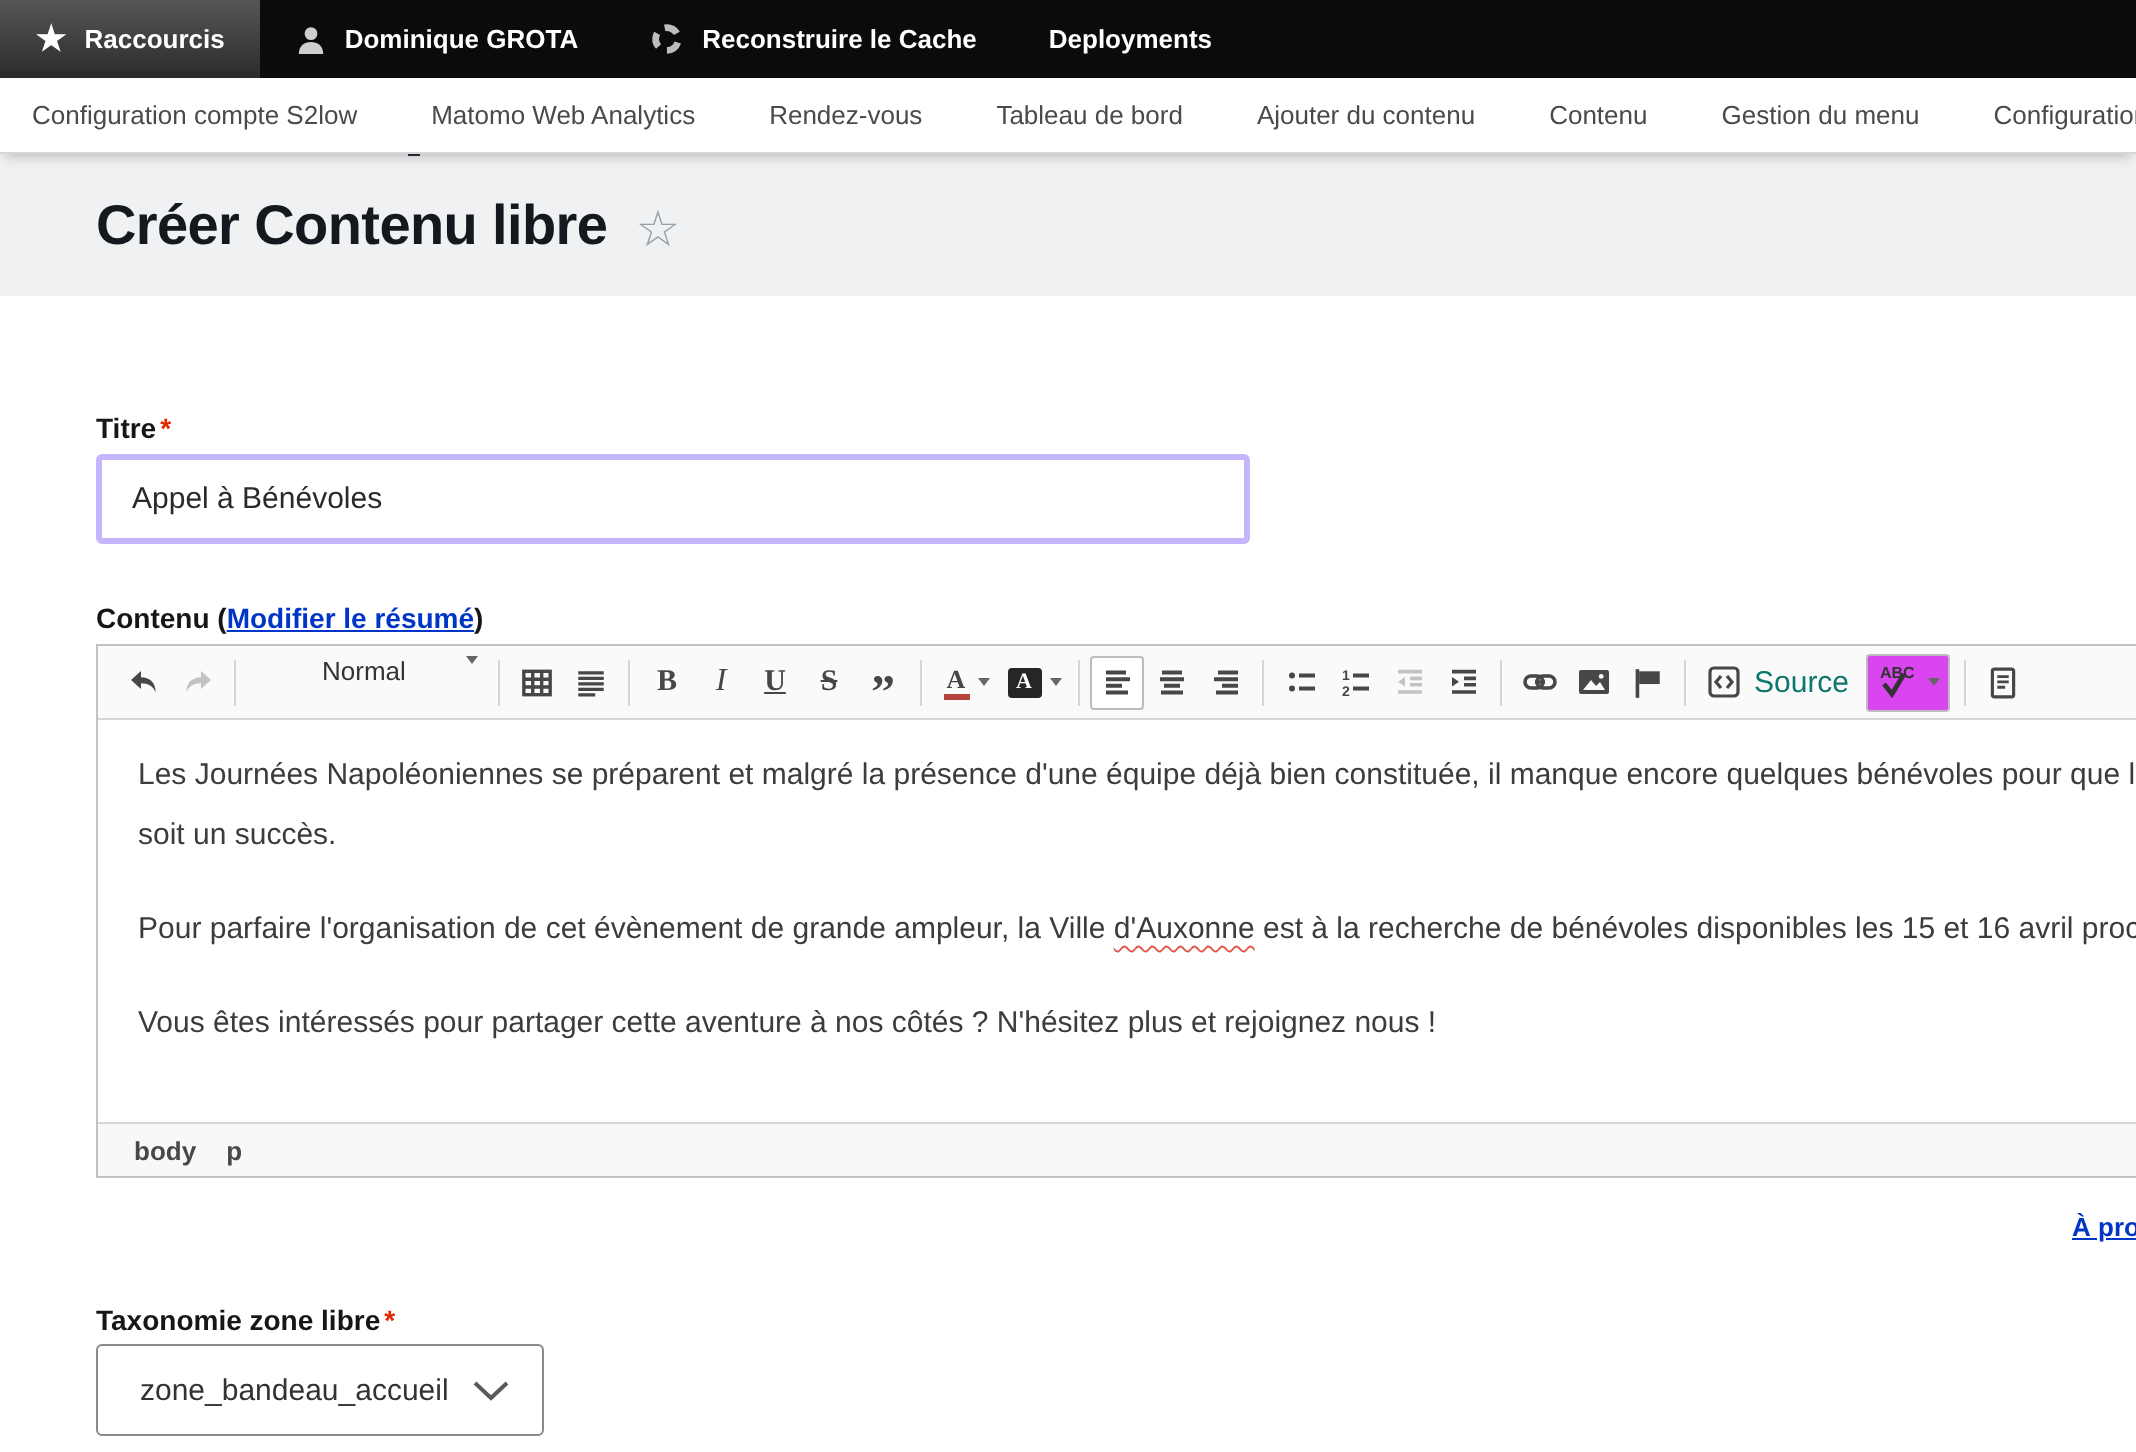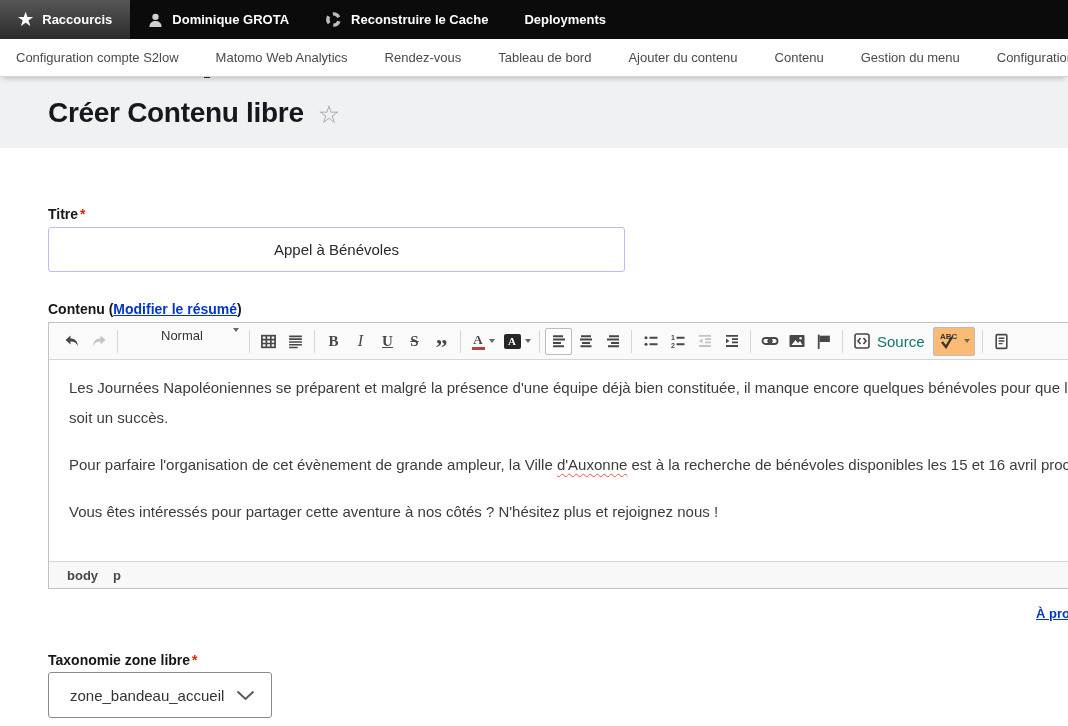--- a/index.html
+++ b/index.html
@@ -34,22 +34,22 @@
     position:absolute; top:77px; left:0; width:1068px; height:71px;
     background:#f0f1f2; display:flex; align-items:center; gap:14px; padding:0 0 0 48px;
   }
   .page-title { font-size:28px; font-weight:bold; color:#15181e; letter-spacing:-.3px; }
   .title-star { font-size:25px; color:#9aa0a6; margin-top:4px; }
   
   .field-label { position:absolute; left:48px; font-size:14px; font-weight:bold; color:#161616; }
   .req { color:#e32700; margin-left:2px; }
   .title-input {
     position:absolute; top:227px; left:48px; width:577px; height:45px;
-    border:1px solid #c4b5fd; border-radius:3px; padding:12px 15px;
-    font-size:15px; color:#2a2a2a; font-family:"Liberation Sans",sans-serif; background:#fff;text-align:center;
+    border:3px solid #c4b5fd; border-radius:3px; padding:12px 15px;
+    font-size:15px; color:#2a2a2a; font-family:"Liberation Sans",sans-serif; background:#fff;
   }
   .summary-link { color:#0036c7; text-decoration:underline; cursor:pointer; }
   
   .editor {
     position:absolute; top:322px; left:48px; width:1200px;
     border:1px solid #c2c2c2; background:#fff;
   }
   .ck-toolbar {
     display:flex; align-items:center; height:37px; padding:0 9px;
     background:#fafafa; border-bottom:1px solid #d6d6d6;
@@ -64,21 +64,21 @@
   .ck-combo { display:flex; align-items:flex-start; width:88px; padding:0 5px; height:27px; cursor:pointer; flex:none;margin-left:33px; }
   .ck-combo-label { font-size:13px; color:#333; flex:1; }
   .caret { width:0; height:0; border-left:3.5px solid transparent; border-right:3.5px solid transparent; border-top:4px solid #666; margin-left:4px; }
   .ck-serif { font-family:"Liberation Serif",serif; font-size:15px; font-weight:bold; line-height:1; }
   .ck-quote { font-family:"Liberation Serif",serif; font-size:24px; font-weight:bold; line-height:0; margin-top:12px; }
   .fontcol { display:flex; flex-direction:column; align-items:center; line-height:1; }
   .fontcol .A { font-family:"Liberation Serif",serif; font-weight:bold; font-size:13px; }
   .fontcol .bar { width:13px; height:3px; background:#b5443c; margin-top:1px; }
   .bgcol { width:17px; height:15px; background:#262626; border-radius:2px; color:#fff; font-family:"Liberation Serif",serif; font-weight:bold; font-size:11px; display:flex; align-items:center; justify-content:center; }
   .colorbtn { width:34px; }
-  .spellbtn { display:flex; align-items:center; height:29px; padding:0 4px; border:1px solid #bcbcbc; background:#fdba74; border-radius:2px; cursor:pointer; flex:none; margin:0 2px; }
+  .spellbtn { display:flex; align-items:center; height:29px; padding:0 4px; border:1px solid #bcbcbc; background:#d946ef; border-radius:2px; cursor:pointer; flex:none; margin:0 2px; }
   .src-label { font-size:15px; color:#0f766e; margin:0 6px 0 2px; }
   .ck-body { min-height:201px; padding:13px 20px 10px; font-size:15px; color:#3c3c3c; }
   .ck-body p { line-height:30px; margin:0 0 17px; }
   .spellerror { text-decoration:underline wavy #e2574c 1px; text-underline-offset:3px; }
   .ck-path {
     height:27px; background:#f8f8f8; border-top:1px solid #d6d6d6;
     display:flex; align-items:center; gap:15px; padding:0 18px;
     font-size:13px; font-weight:bold; color:#484848;
   }
   .ck-path span { cursor:pointer; }

